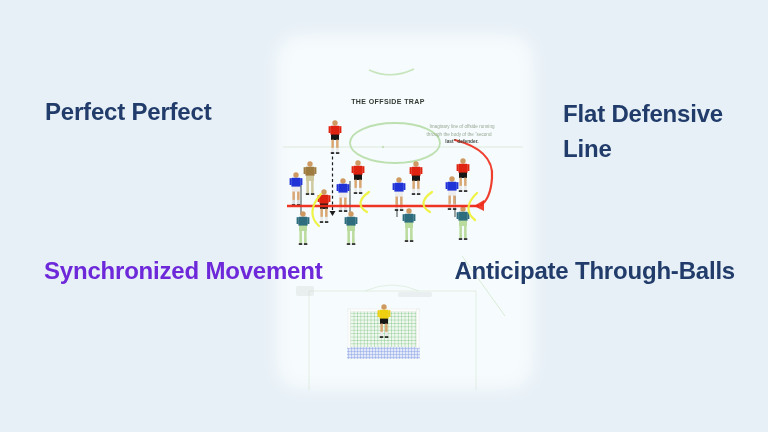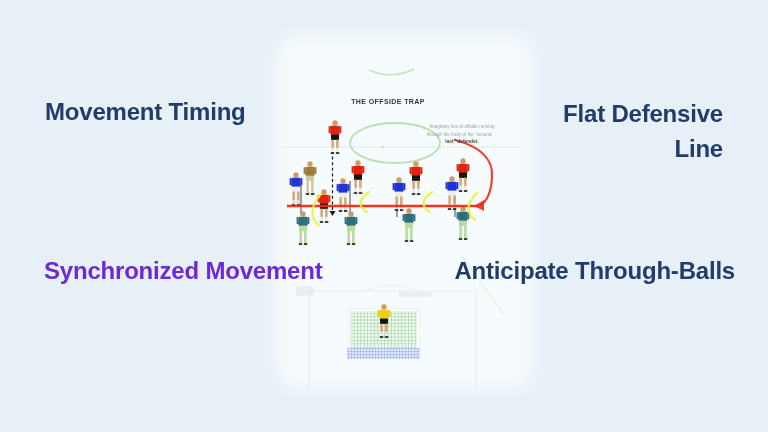--- a/index.html
+++ b/index.html
@@ -5,21 +5,21 @@
   html,body{margin:0;padding:0;}
   body{
     width:768px;height:432px;position:relative;overflow:hidden;
     font-family:"Liberation Sans",sans-serif;
   }
   .label{
     position:absolute;
     font-weight:bold;font-size:24px;letter-spacing:-0.2px;
     line-height:35px;white-space:nowrap;
   }
-  .label.right{text-align:right;}
+  .label.right{}
   #field-glow{
     position:absolute;left:276px;top:34px;width:258px;height:356px;
     background:rgba(252,255,255,0.72);
     filter:blur(9px);border-radius:24px;
   }
   #pitch{position:absolute;left:270px;top:0;width:270px;height:400px;}
   .dtitle{font-family:"Liberation Sans",sans-serif;font-weight:bold;font-size:7px;fill:#333a33;letter-spacing:.4px;}
   .anno{font-family:"Liberation Sans",sans-serif;font-size:4.6px;fill:#98a894;}
   .anno-b{font-family:"Liberation Sans",sans-serif;font-weight:bold;font-size:4.8px;fill:#454d45;}
 </style>
@@ -264,21 +264,21 @@
       <polygon points="474,206 484,200 484,211" fill="#ee2a18" opacity="0.9"></polygon>
     </g>
   <g id="texts">
     <text class="dtitle" x="388" y="104" text-anchor="middle">THE OFFSIDE TRAP</text>
     <text class="anno" x="462" y="128" text-anchor="middle">Imaginary line of offside running</text>
     <text class="anno" x="459" y="135.6" text-anchor="middle">through the body of the “second</text>
     <text class="anno-b" x="462" y="143.4" text-anchor="middle">last” defender.</text>
   </g>
 </svg>
 
-<div class="label" style="left: 45px; top: 94px; color: rgb(33, 60, 106);">Movement Timing</div>
+<div class="label" style="left: 45px; top: 94px; color: rgb(33, 60, 106);">Perfect Perfect</div>
 
 <div class="label right" style="right: 45px; top: 96px; color: rgb(33, 60, 106);">
   <div>Flat Defensive</div>
   <div>Line</div>
 </div>
 
 <div class="label" style="left: 44px; top: 253px; color: #6d28d9;">Synchronized Movement</div>
 
 <div class="label right" style="right: 33px; top: 253px; color: rgb(33, 60, 106);">Anticipate Through-Balls</div>
 

